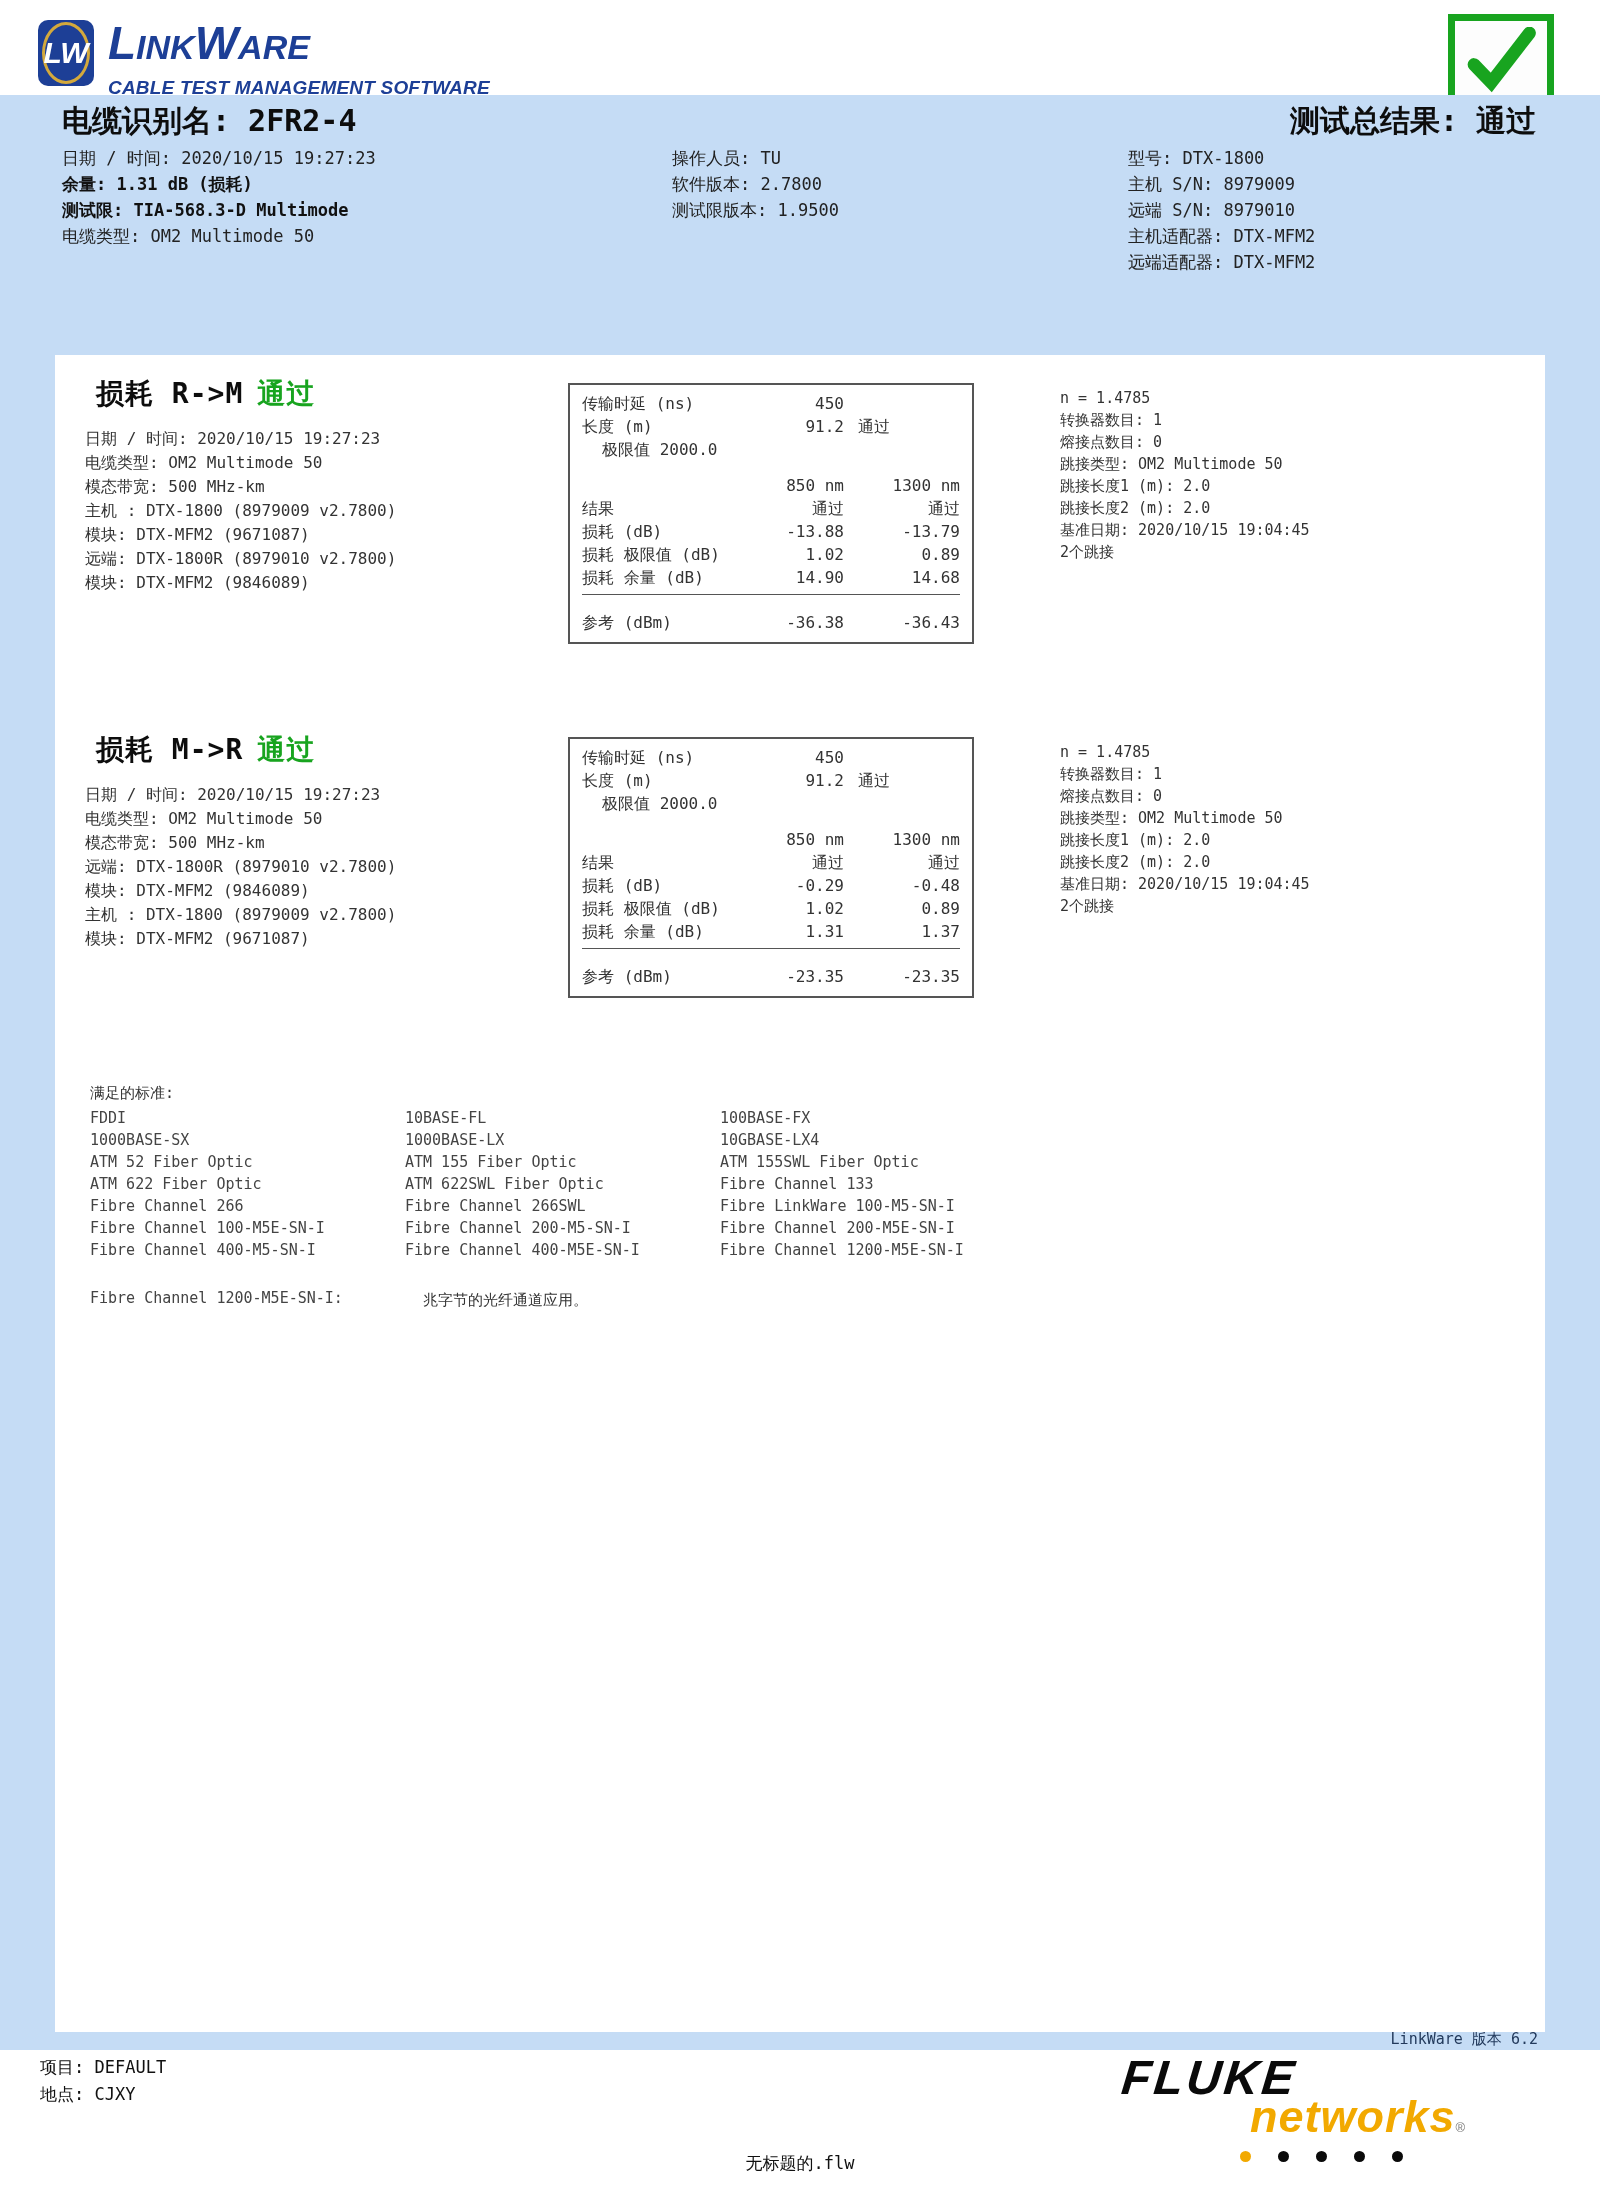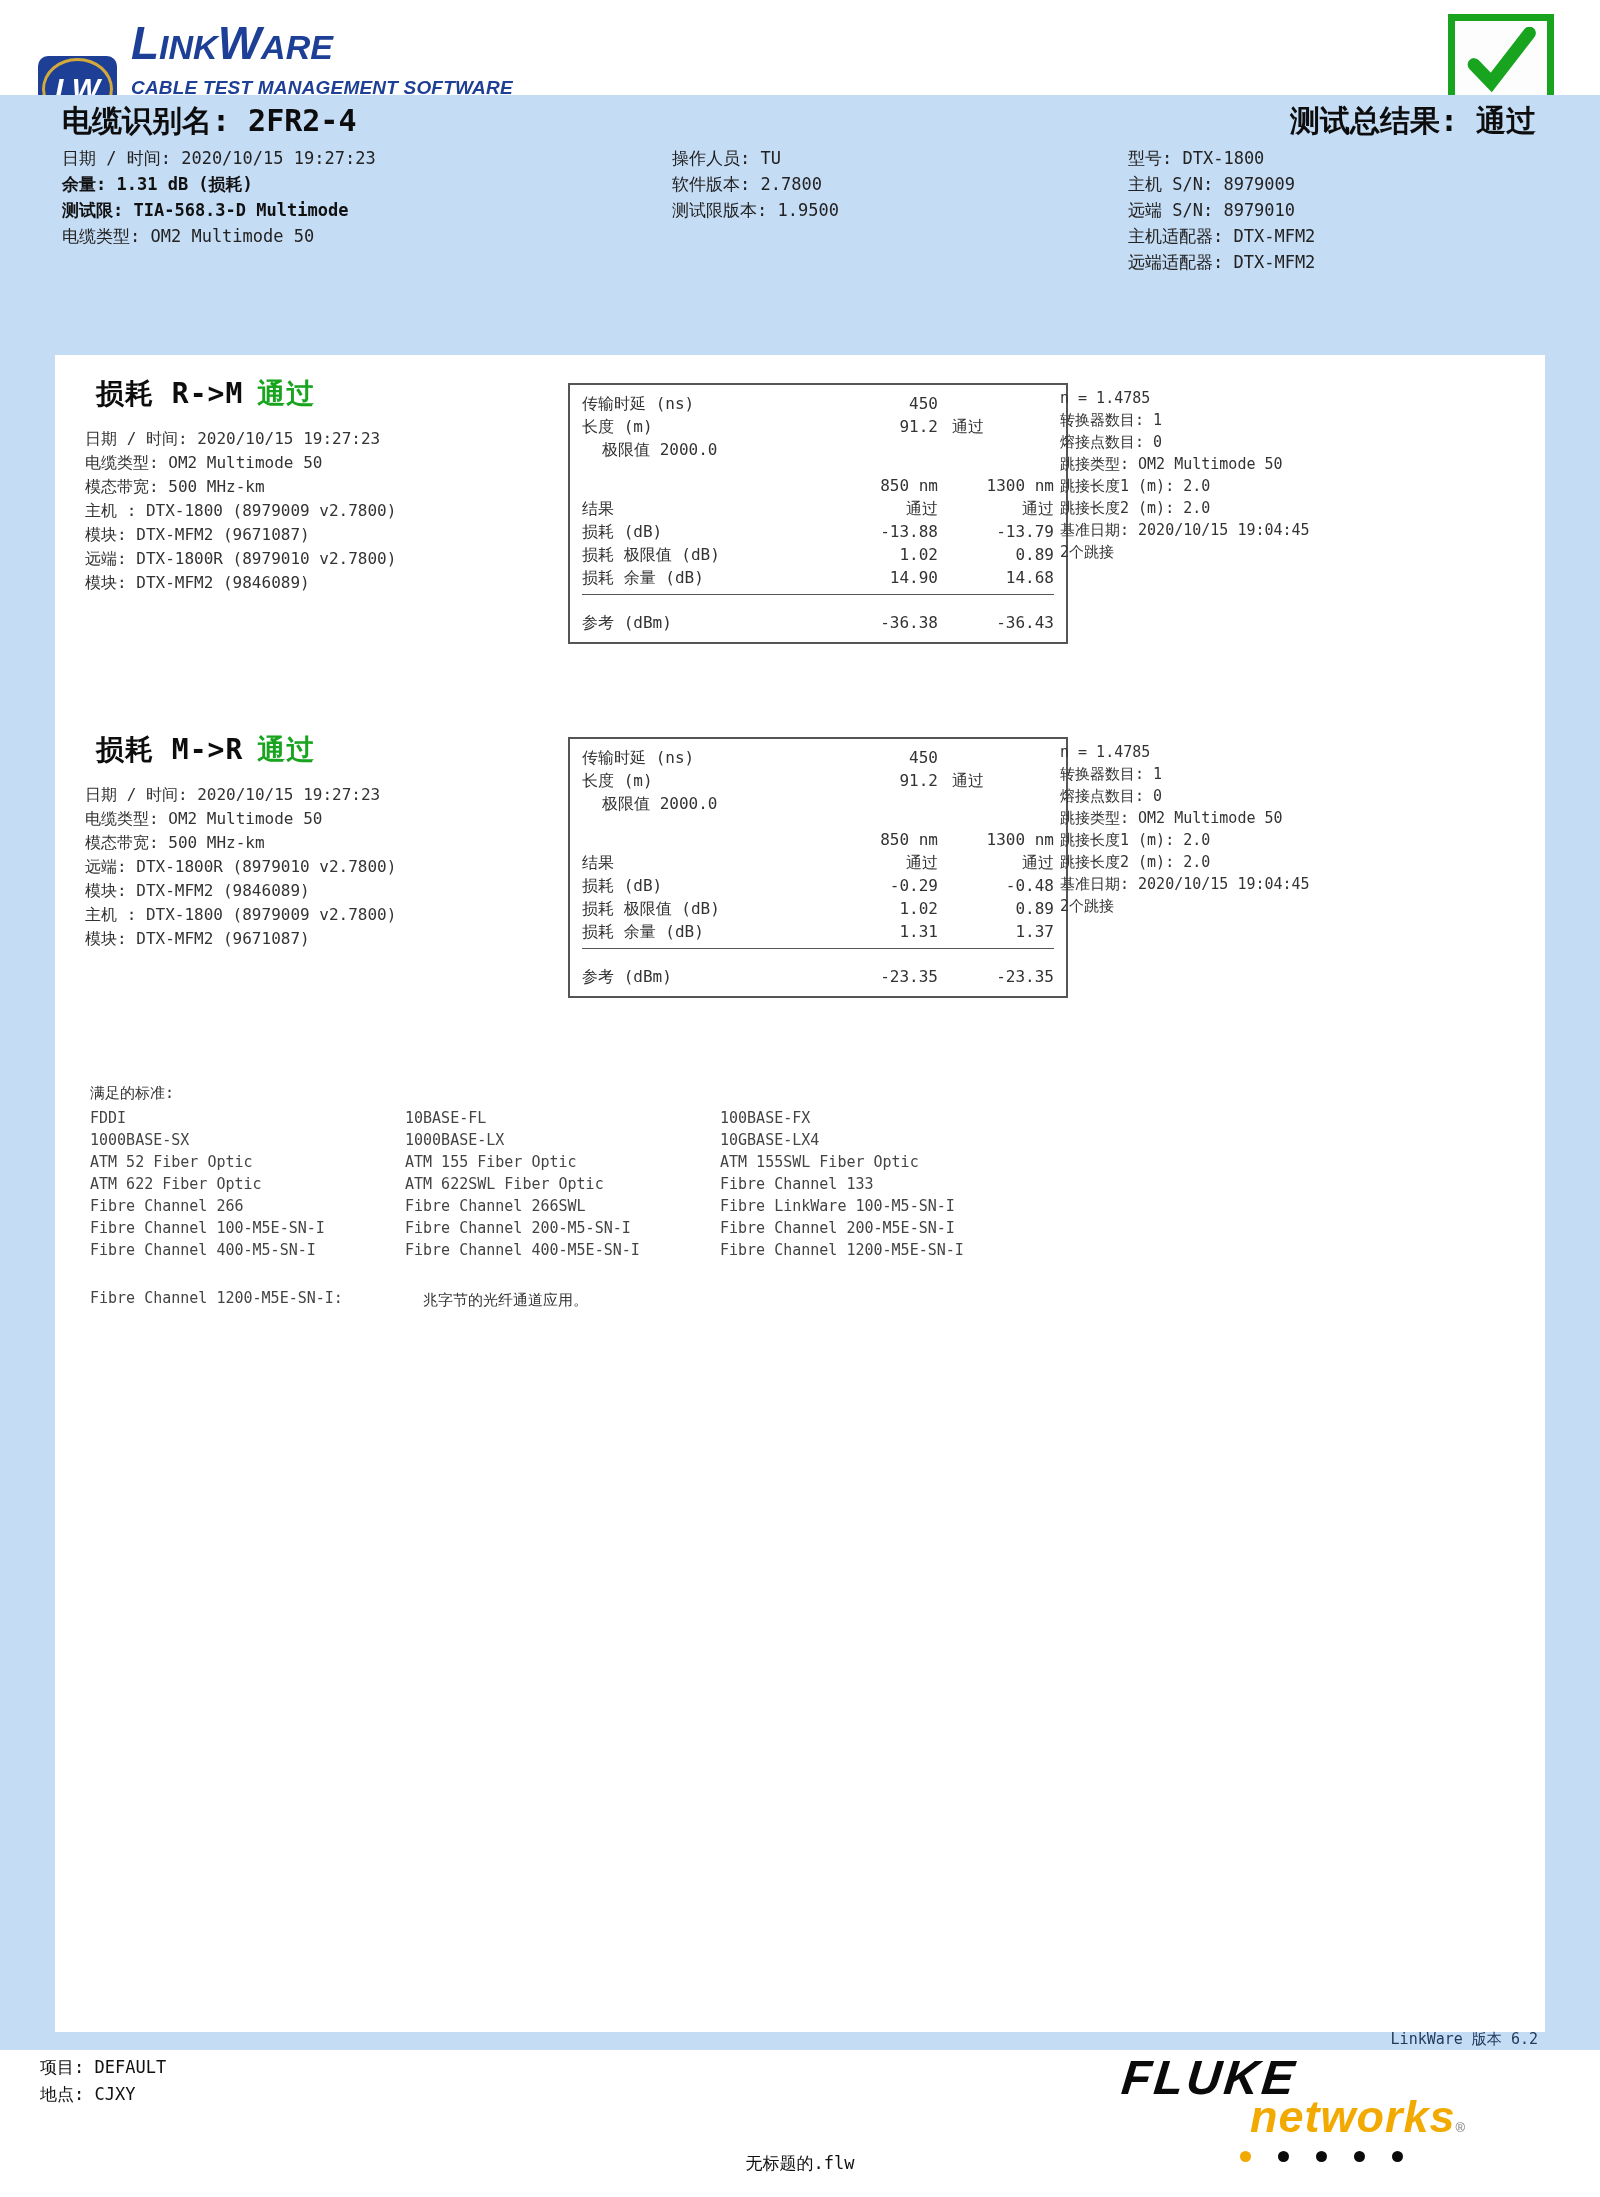--- a/index.html
+++ b/index.html
@@ -5,22 +5,22 @@
   * { margin:0; padding:0; box-sizing:border-box; }
   html,body { background:#ffffff; }
   body {
     position:relative; width:1600px; height:2197px;
     font-family:"DejaVu Sans Mono","Liberation Mono",monospace;
     color:#222; overflow:hidden;
   }
 
   
   .logo { position:absolute; left:38px; top:20px; display:flex; gap:14px; }
-  .lw-box { width:79px; height:66px; background:var(--c-navy); border-radius:10px;
-            position:relative; display:flex; align-items:center; justify-content:center; flex:0 0 auto;margin-top:36px; }
+  .lw-box { width:56px; height:66px; background:var(--c-navy); border-radius:10px;
+            position:relative; display:flex; align-items:center; justify-content:center; flex:0 0 auto; }
   .lw-ring { position:absolute; left:4px; top:2px; right:4px; bottom:2px;
              border:3px solid var(--c-gold); border-radius:50%; }
   .lw-text { position:relative; color:#fff; font:bold italic 30px "Liberation Sans",sans-serif; }
   .logo-title { color:var(--c-navy); font-family:"Liberation Sans",sans-serif;
                 font-weight:bold; font-style:italic; line-height:46px; white-space:nowrap; }
   .logo-title .lg { font-size:46px; }
   .logo-title .sm { font-size:34px; }
   .logo-sub { color:var(--c-navy); font:bold italic 19px "Liberation Sans",sans-serif;
               letter-spacing:0.2px; margin-top:0px; }
 
@@ -54,21 +54,21 @@
   .sec1-details { left:30px;  top:72px; }
   .table1       { left:513px; top:28px; }
   .right1       { left:1005px; top:32px; }
 
   .sec2-title   { left:30px;  top:376px; }
   .sec2-details { left:30px;  top:428px; }
   .table2       { left:513px; top:382px; }
   .right2       { left:1005px; top:386px; }
 
   
-  .mtable { position:absolute; width:500px; border:2px solid var(--c-border_gray);
+  .mtable { position:absolute; width:406px; border:2px solid var(--c-border_gray);
             background:#fff; padding:7px 12px 8px 12px; font-size:16px; color:#333; }
   .trow { display:flex; line-height:23px; white-space:nowrap; }
   .tlabel { flex:1 1 auto; text-align:left; }
   .c1 { width:110px; text-align:right; flex:0 0 auto; }
   .c2 { width:116px; text-align:right; flex:0 0 auto; }
   .c2.lstat { text-align:left; padding-left:14px; }
   .indent { padding-left:20px; }
   .tspacer { height:13px; }
   .refrow { border-top:1px solid var(--c-border_gray); margin-top:5px; padding-top:16px; }
 

